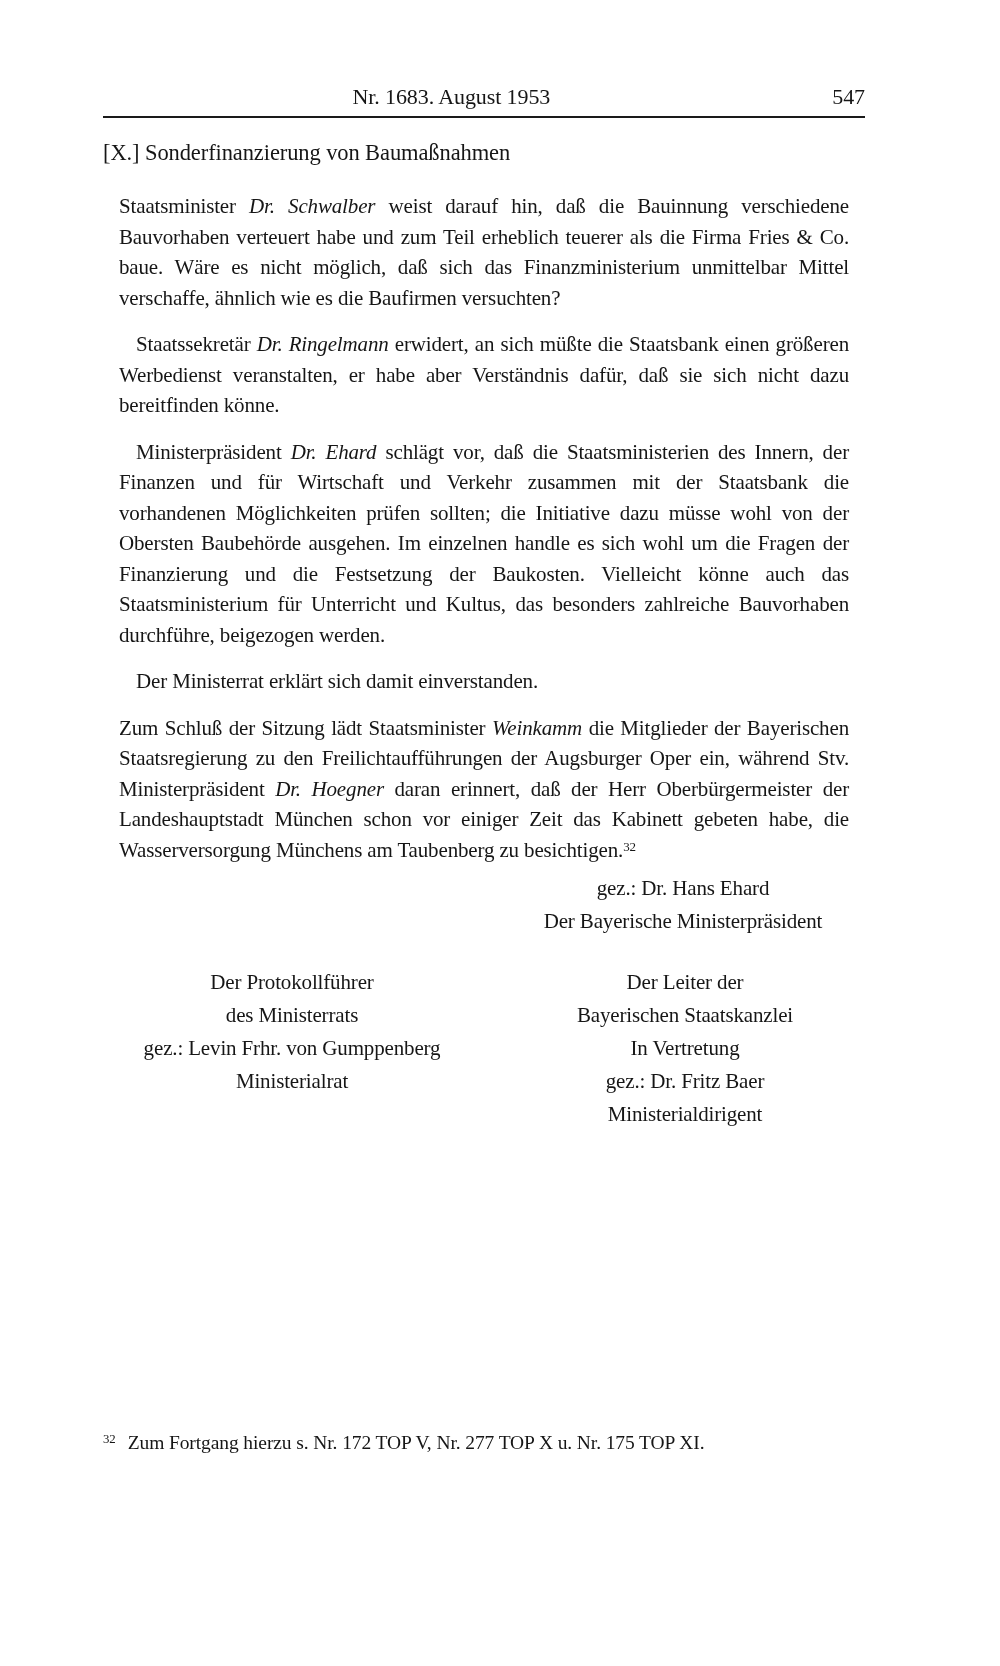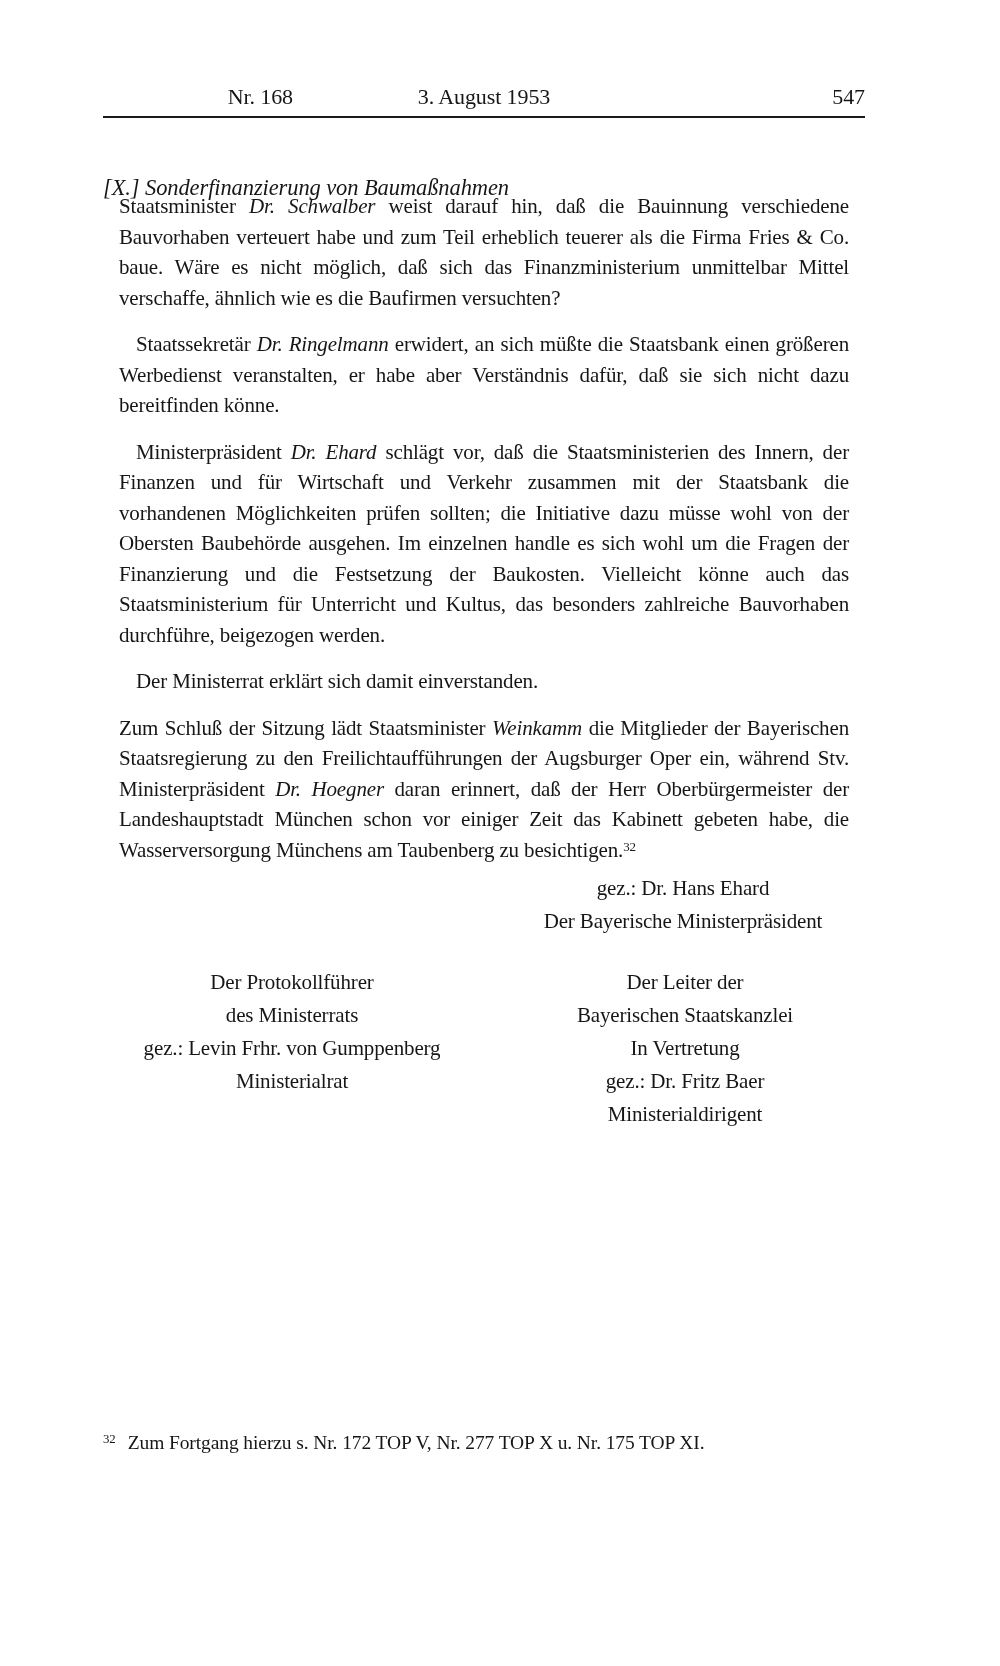--- a/index.html
+++ b/index.html
@@ -21,41 +21,39 @@
     position: absolute;
     top: 84px;
     left: 103px;
     width: 762px;
     display: grid;
     grid-template-columns: 1fr auto 1fr;
     align-items: baseline;
     font-size: 22px;
     letter-spacing: -0.1px;
   }
-  .header .issue { text-align: center; }
+  .header .issue { text-align: right; }
   .header .date  { text-align: right; }
   .header .pageno { text-align: right; }
   .header-rule {
     position: absolute;
     top: 116px;
     left: 103px;
     width: 762px;
     height: 2px;
     background: #1a1a1a;
   }
   
   .section-heading {
     position: absolute;
     top: 140px;
     left: 103px;
     width: 762px;
     font-size: 22.5px;
-    font-style: italic;
     letter-spacing: -0.1px;
-    margin-top: 35px;
   }
   
   .body-text {
     position: absolute;
     top: 175px;
     left: 103px;
     width: 762px;
     font-size: 21px;
     line-height: 30.5px;
     letter-spacing: -0.15px;

